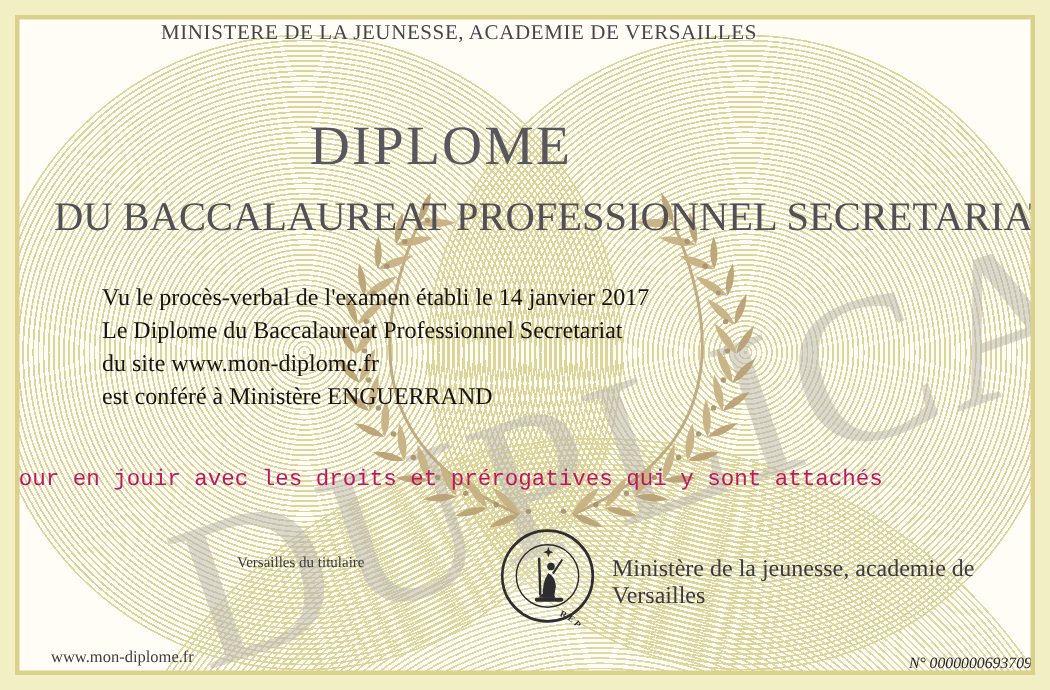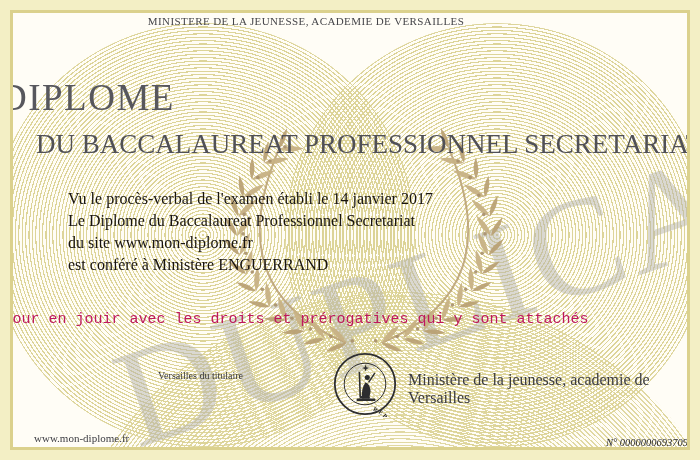--- a/index.html
+++ b/index.html
@@ -31,24 +31,24 @@
   
   .overlay-svg{position:absolute;left:0;top:0;z-index:6;pointer-events:none;}
   .seal-svg{position:absolute;left:332px;top:351px;z-index:7;}
   
   .frame-band{position:absolute;inset:0;border:10px solid #f3efc5;z-index:40;pointer-events:none;}
   .frame-line{position:absolute;inset:10px;border:3px solid #dbd18d;z-index:40;pointer-events:none;}
   
   .t{position:absolute;z-index:10;}
   .ministry-top{
     top:15px;left:0;width:612px;text-align:center;
-    font-size:11px;letter-spacing:.4px;color:#454549;
+    font-size:14px;letter-spacing:.4px;color:#454549;
   }
   .title{
-    top:76px;left:0;width:588px;
+    top:76px;left:0;width:588px;text-align:center;
     font-size:37px;letter-spacing:1.5px;color:#57575d;
   }
   .subtitle{
     top:129px;left:0;width:700px;white-space:nowrap;
     font-size:27px;color:#505056;padding-left:36px;
   }
   .body-block{left:68px;top:188px;font-size:16px;line-height:22px;color:#17130f;}
   .rights-line{left:0;top:311px;width:592px;text-align:center;font-size:15px;color:#be185d;font-family:Liberation Mono, monospace;}
   .sig-label{left:158px;top:370px;font-size:10px;color:#38383e;}
   .min-label{left:408px;top:371px;font-size:16px;color:#3a3a40;}

